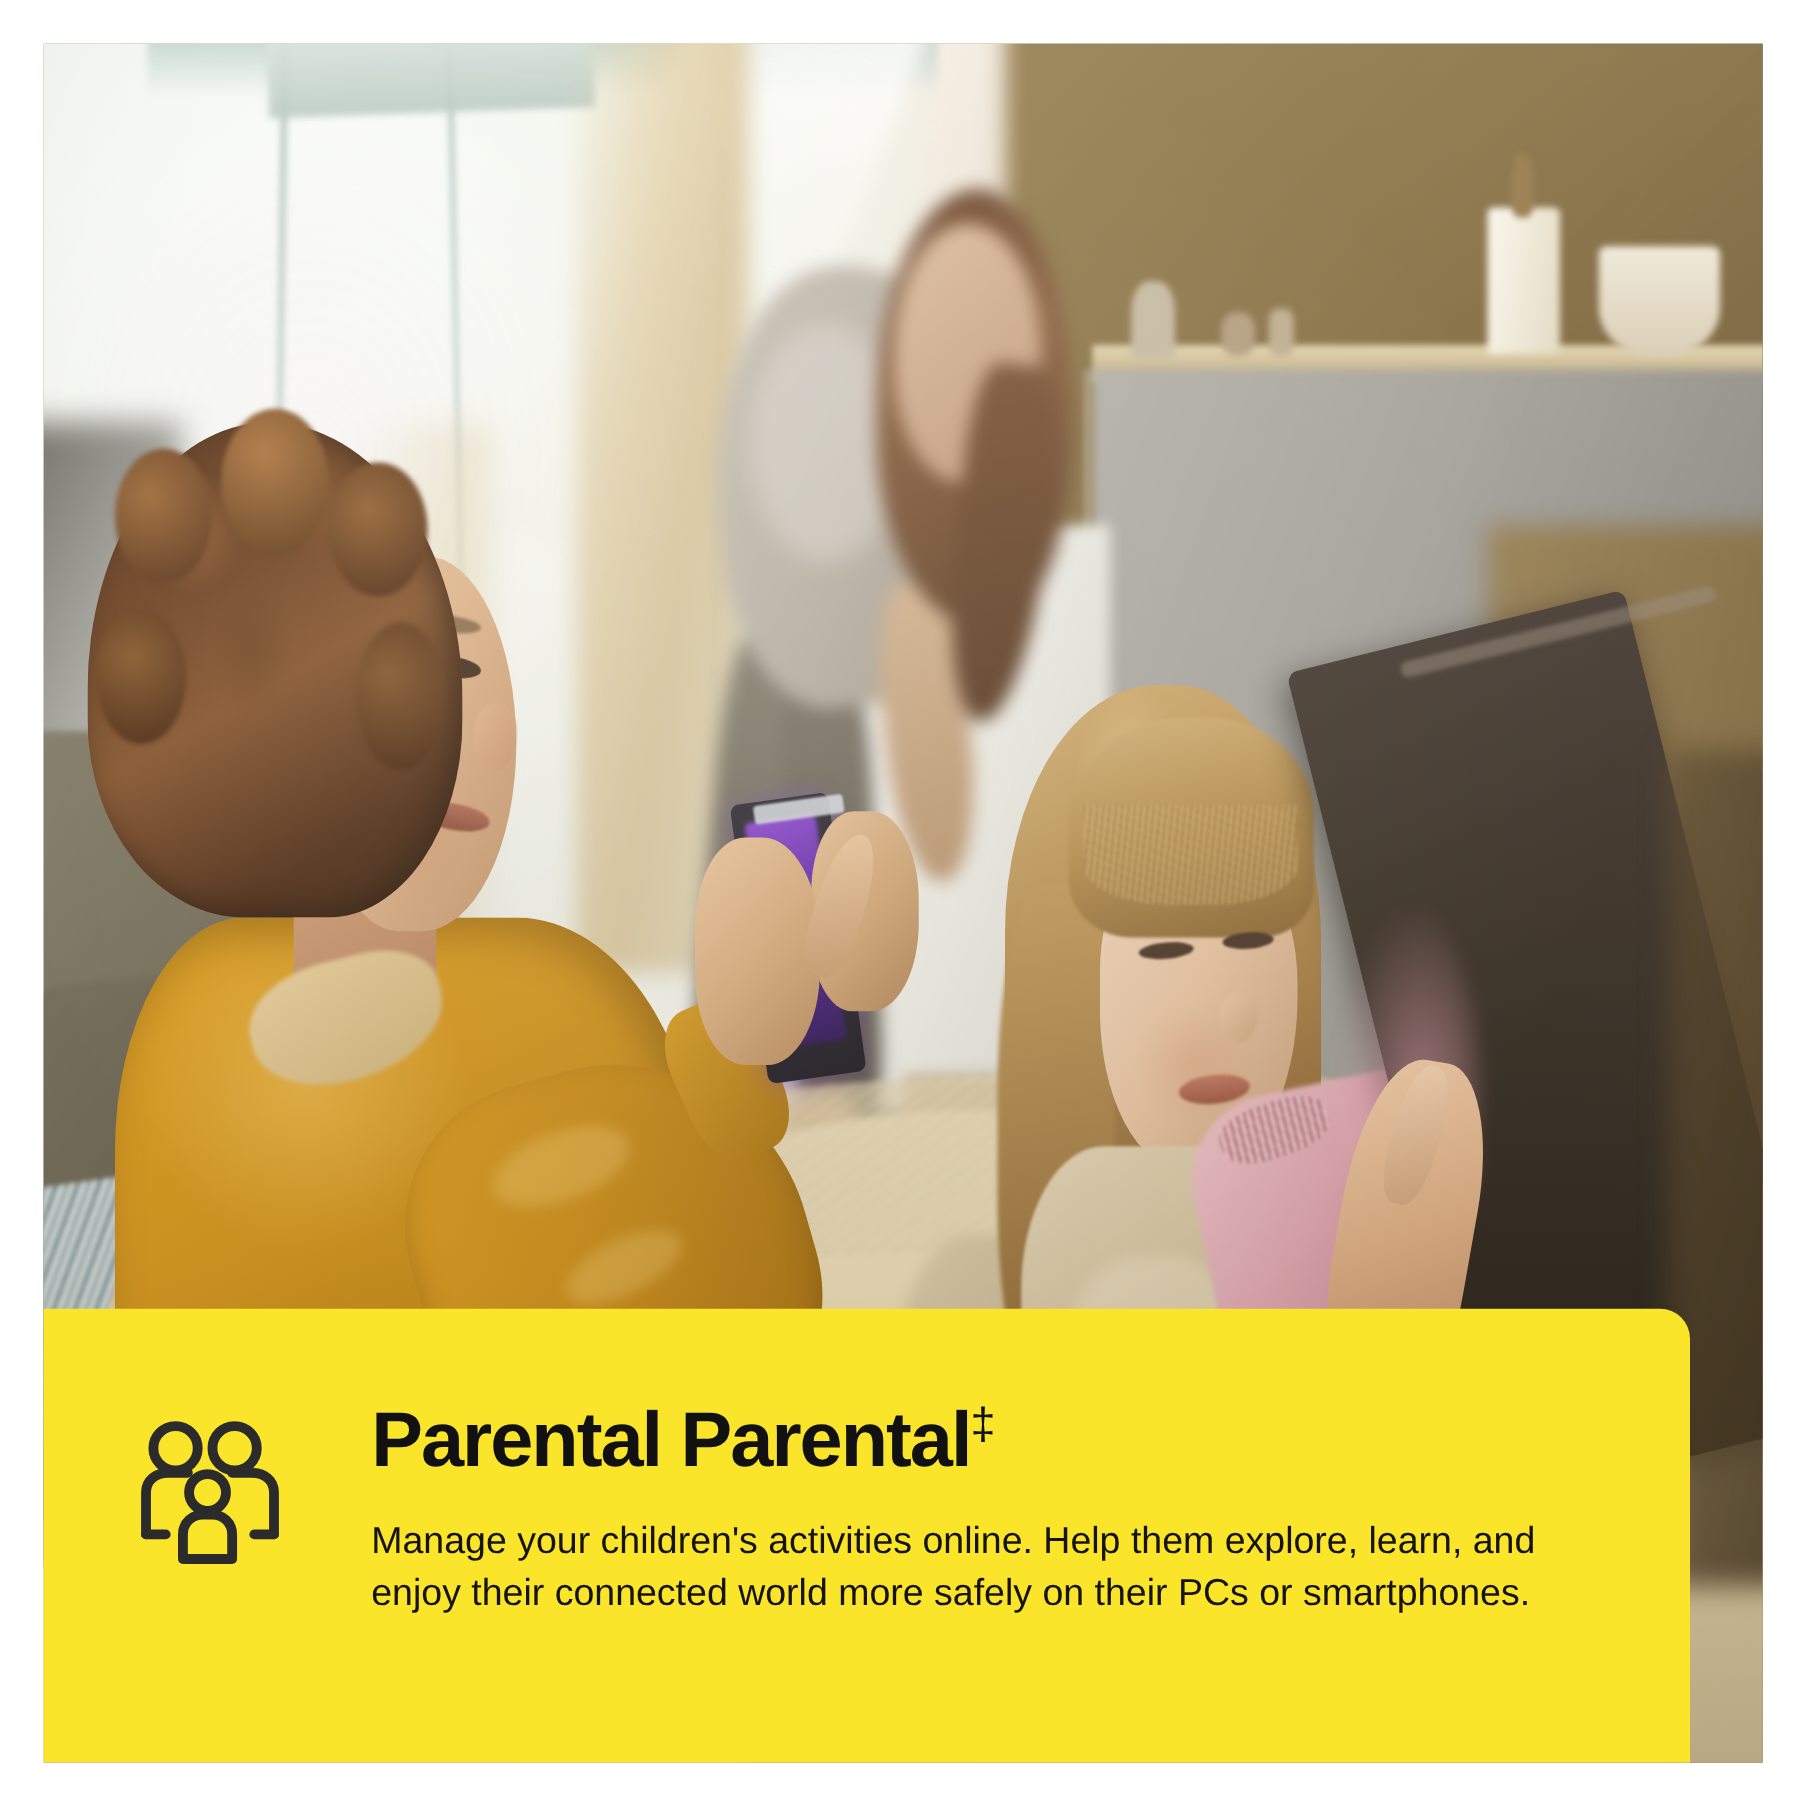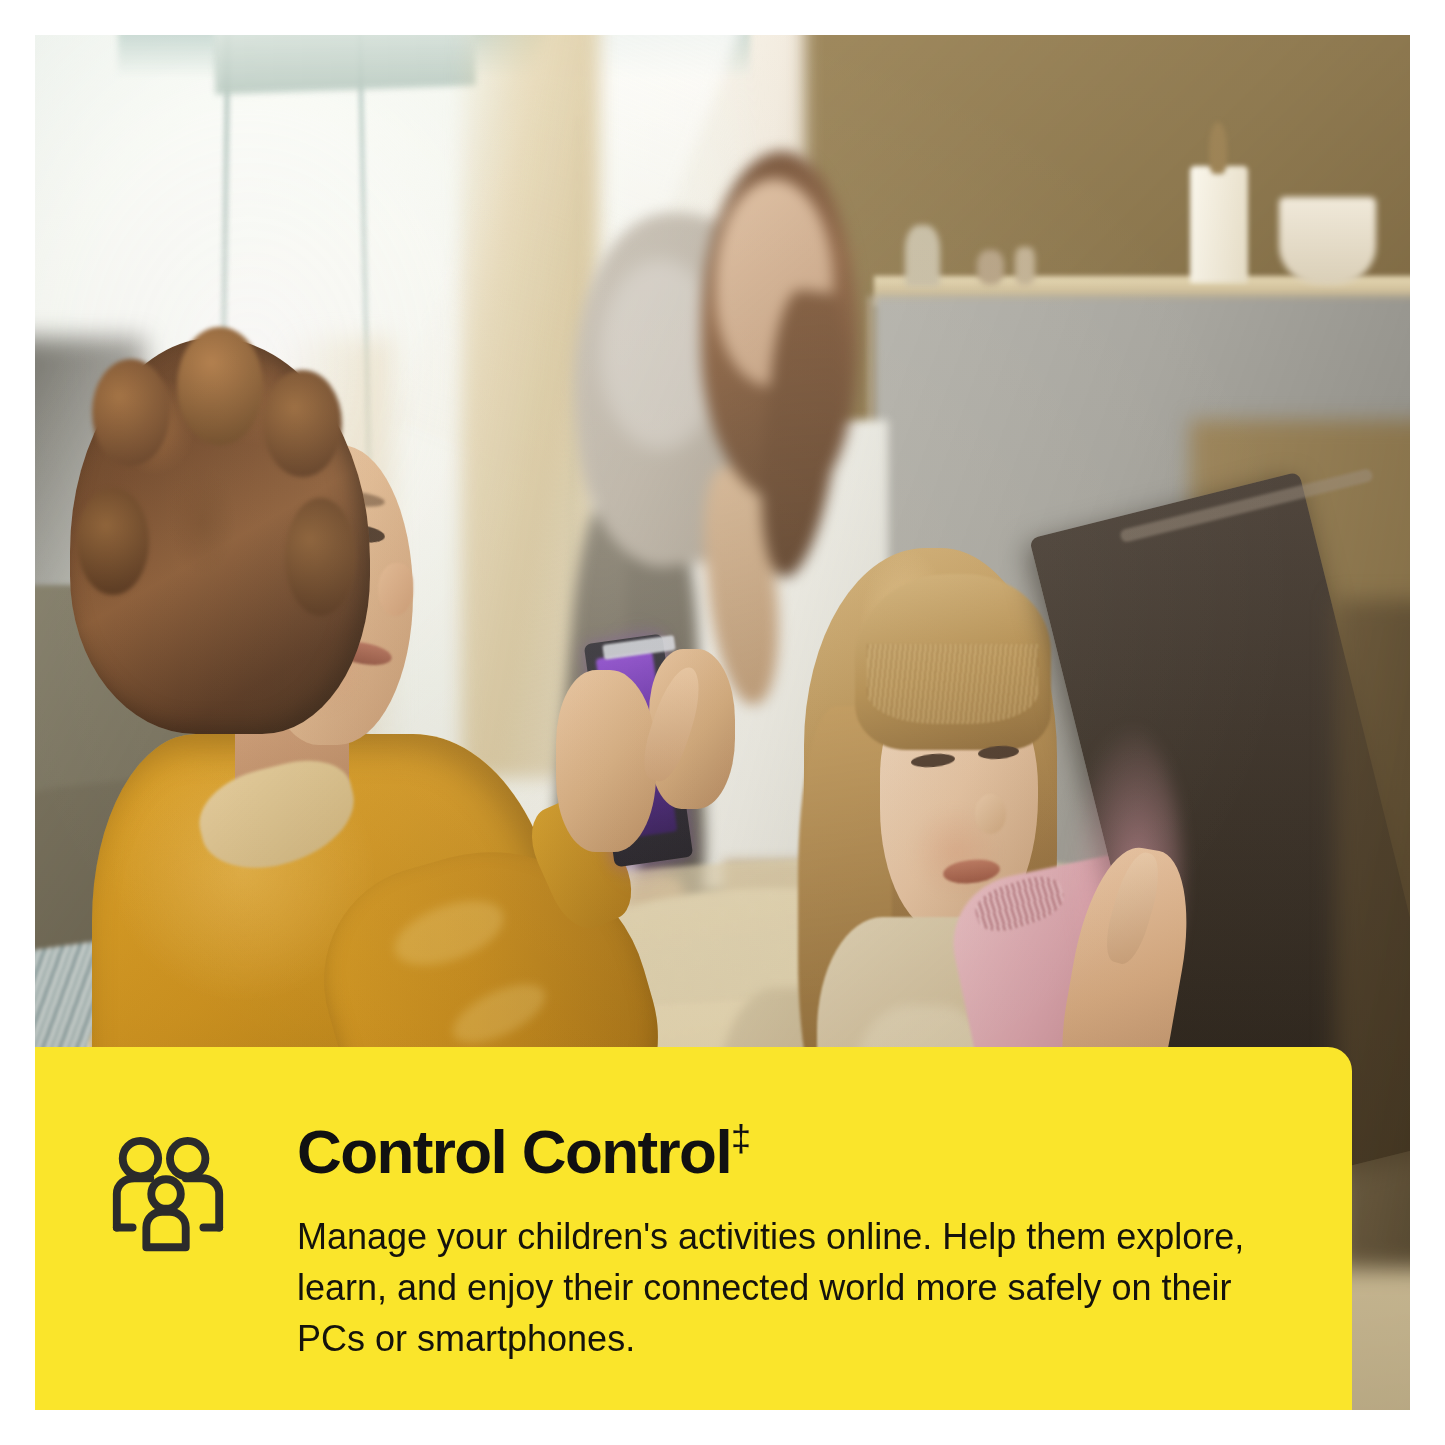--- a/index.html
+++ b/index.html
@@ -1018,21 +1018,21 @@
     font-family: "Liberation Sans", sans-serif;
   }
   .feature-title .dagger {
     font-size: 36px;
     vertical-align: super;
     letter-spacing: 0;
     font-weight: 400;
   }
   .feature-desc {
     margin: 28px 0 0 0;
-    font-size: 36px;
+    font-size: 30px;
     line-height: 1.42;
     font-weight: 400;
     color: #15130c;
     max-width: 955px;
     font-family: "Liberation Sans", sans-serif;
   }
 </style>
 </head>
 <body>
 
@@ -1165,20 +1165,20 @@
           <path d="M12 96 L28 96"></path>
           <path d="M116 96 L100 96"></path>
 
           <circle cx="62" cy="62" r="15"></circle>
 
           <path d="M42 116 L42 96 C42 86 50 80 58 80 L66 80 C74 80 82 86 82 96 L82 116 Z"></path>
         </svg>
       </div>
 
       <div class="feature-text">
-        <h2 class="feature-title"><span>Control Control</span><span class="dagger">‡</span></h2>
+        <h2 class="feature-title"><span>Parental Parental</span><span class="dagger">‡</span></h2>
         <p class="feature-desc">Manage your children's activities online. Help them explore, learn, and enjoy their connected world more safely on their PCs or smartphones.</p>
       </div>
 
     </div>
   </div>
 
 </div>
 
 </body></html>

